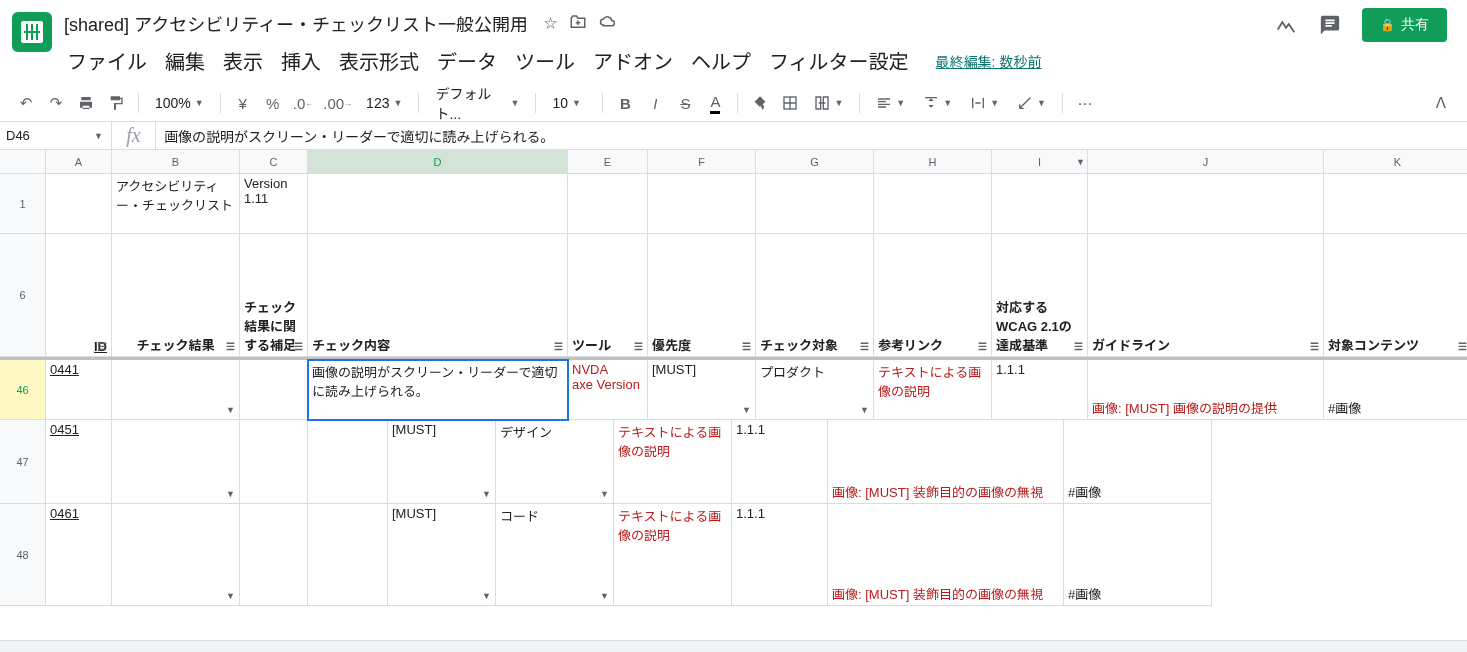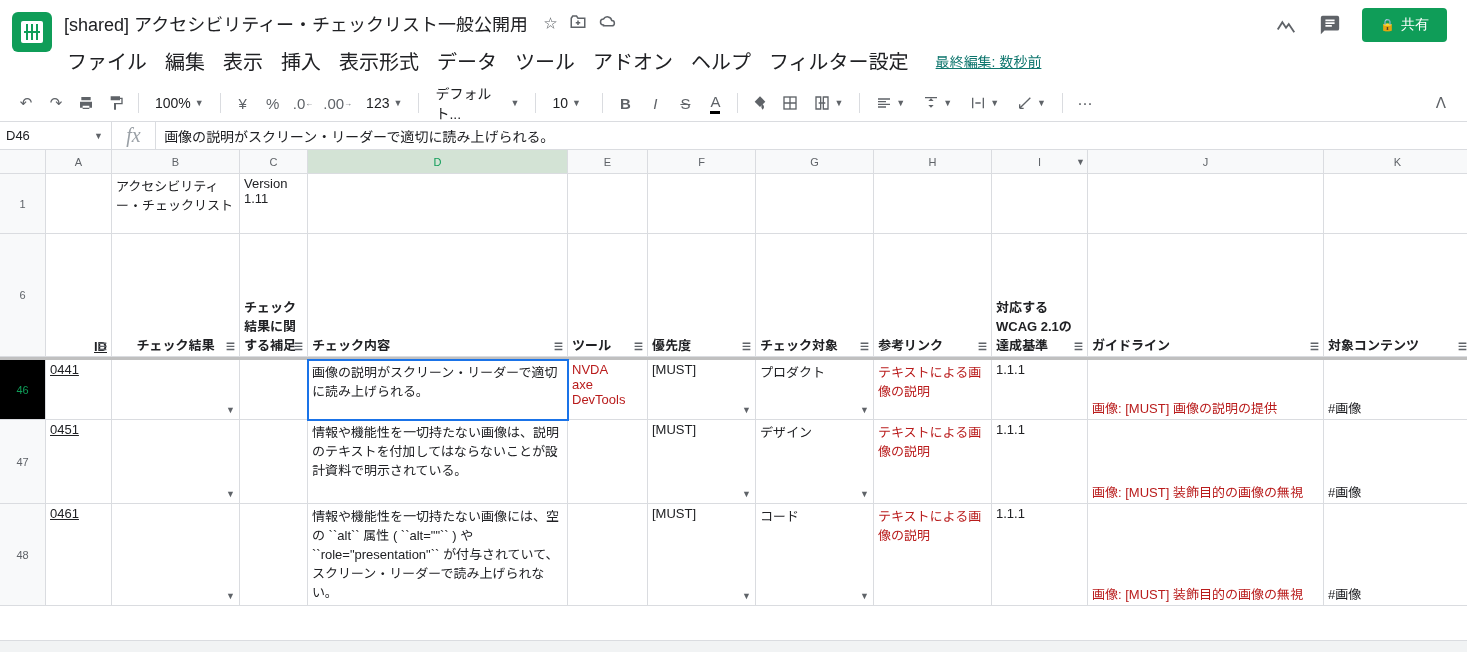--- a/index.html
+++ b/index.html
@@ -42,21 +42,21 @@
 .fx-input { flex: 1; padding: 0 8px; font-size: 14px; }
 
 
 .grid { display: flex; flex-direction: column; height: calc(100vh - 176px); overflow: auto; }
 .col-headers { display: flex; position: sticky; top: 0; z-index: 2; }
 .corner { width: 46px; height: 24px; background: #f8f9fa; border-right: 1px solid #dadce0; border-bottom: 1px solid #dadce0; flex-shrink: 0; }
 .ch { background: #f8f9fa; border-right: 1px solid #dadce0; border-bottom: 1px solid #dadce0; display: flex; align-items: center; justify-content: center; color: #5f6368; font-size: 11px; height: 24px; flex-shrink: 0; position: relative; }
 .ch.sel { background: #d3e3d5; color: #0f9d58;}
 .row { display: flex; }
 .rh { width: 46px; background: #f8f9fa; border-right: 1px solid #dadce0; border-bottom: 1px solid #dadce0; display: flex; align-items: center; justify-content: center; color: #5f6368; font-size: 11px; flex-shrink: 0; }
-.rh.sel { background: #000000; color: #0f9d58; }
+.rh.sel { background: #fef9c3; color: #0f9d58; }
 .cell { border-right: 1px solid #dadce0; border-bottom: 1px solid #dadce0; padding: 2px 4px; font-size: 13px; flex-shrink: 0; position: relative; display: flex; flex-direction: column; }
 .cell.hdr { font-weight: bold; justify-content: flex-end; }
 .cell .linkspan { color: #b91c1c; cursor: pointer; }
 .cell.selected { outline: 2px solid #1a73e8; outline-offset: -1px; z-index: 1; }
 .filter-icon { position: absolute; right: 4px; bottom: 4px; font-size: 10px; color: #5f6368; cursor: pointer; }
 .dd-arrow { position: absolute; right: 4px; bottom: 4px; font-size: 9px; color: #5f6368; cursor: pointer; }
 .c-right { text-align: right; text-decoration: underline; }
 
 
 .wA{width:66px}.wB{width:128px}.wC{width:68px}.wD{width:260px}.wE{width:80px}.wF{width:108px}.wG{width:118px}.wH{width:118px}.wI{width:96px}.wJ{width:236px}.wK{width:148px}
@@ -319,42 +319,41 @@
         <div class="rh sel">46</div>
         <div class="cell wA c-right top-valign">0441</div>
         <div class="cell wB">
           <span class="dd-arrow">▼</span>
         </div>
         <div class="cell wC"></div>
         <div class="cell wD top-valign selected">画像の説明がスクリーン・リーダーで適切に読み上げられる。</div>
         <div class="cell wE top-valign">
           <div>
             <div class="linkspan">NVDA</div>
-            <div class="linkspan">axe DevTools</div>
+            <div class="linkspan">axe Version</div>
           </div>
         </div>
         <div class="cell wF top-valign">[MUST]<span class="dd-arrow">▼</span></div>
         <div class="cell wG top-valign">プロダクト<span class="dd-arrow">▼</span></div>
         <div class="cell wH top-valign">
           <span class="linkspan">テキストによる画像の説明</span>
         </div>
         <div class="cell wI top-valign">1.1.1</div>
         <div class="cell wJ" style="justify-content: flex-end;">
           <span class="linkspan">画像: [MUST] 画像の説明の提供</span>
         </div>
         <div class="cell wK" style="justify-content: flex-end;">#画像</div>
       </div>
       <div class="row" style="height: 84px;">
         <div class="rh">47</div>
         <div class="cell wA c-right top-valign">0451</div>
         <div class="cell wB">
           <span class="dd-arrow">▼</span>
         </div>
         <div class="cell wC"></div>
-        <div class="cell wD top-valign">情報や機能性を一切持たない画像は、説明のテキストを付加してはならないことが設計資料で明示されている。</div>
         <div class="cell wE top-valign">
           <div></div>
         </div>
         <div class="cell wF top-valign">[MUST]<span class="dd-arrow">▼</span></div>
         <div class="cell wG top-valign">デザイン<span class="dd-arrow">▼</span></div>
         <div class="cell wH top-valign">
           <span class="linkspan">テキストによる画像の説明</span>
         </div>
         <div class="cell wI top-valign">1.1.1</div>
         <div class="cell wJ" style="justify-content: flex-end;">
@@ -362,21 +361,20 @@
         </div>
         <div class="cell wK" style="justify-content: flex-end;">#画像</div>
       </div>
       <div class="row" style="height: 102px;">
         <div class="rh">48</div>
         <div class="cell wA c-right top-valign">0461</div>
         <div class="cell wB">
           <span class="dd-arrow">▼</span>
         </div>
         <div class="cell wC"></div>
-        <div class="cell wD top-valign">情報や機能性を一切持たない画像には、空の ``alt`` 属性 ( ``alt=""`` ) や ``role="presentation"`` が付与されていて、スクリーン・リーダーで読み上げられない。</div>
         <div class="cell wE top-valign">
           <div></div>
         </div>
         <div class="cell wF top-valign">[MUST]<span class="dd-arrow">▼</span></div>
         <div class="cell wG top-valign">コード<span class="dd-arrow">▼</span></div>
         <div class="cell wH top-valign">
           <span class="linkspan">テキストによる画像の説明</span>
         </div>
         <div class="cell wI top-valign">1.1.1</div>
         <div class="cell wJ" style="justify-content: flex-end;">

